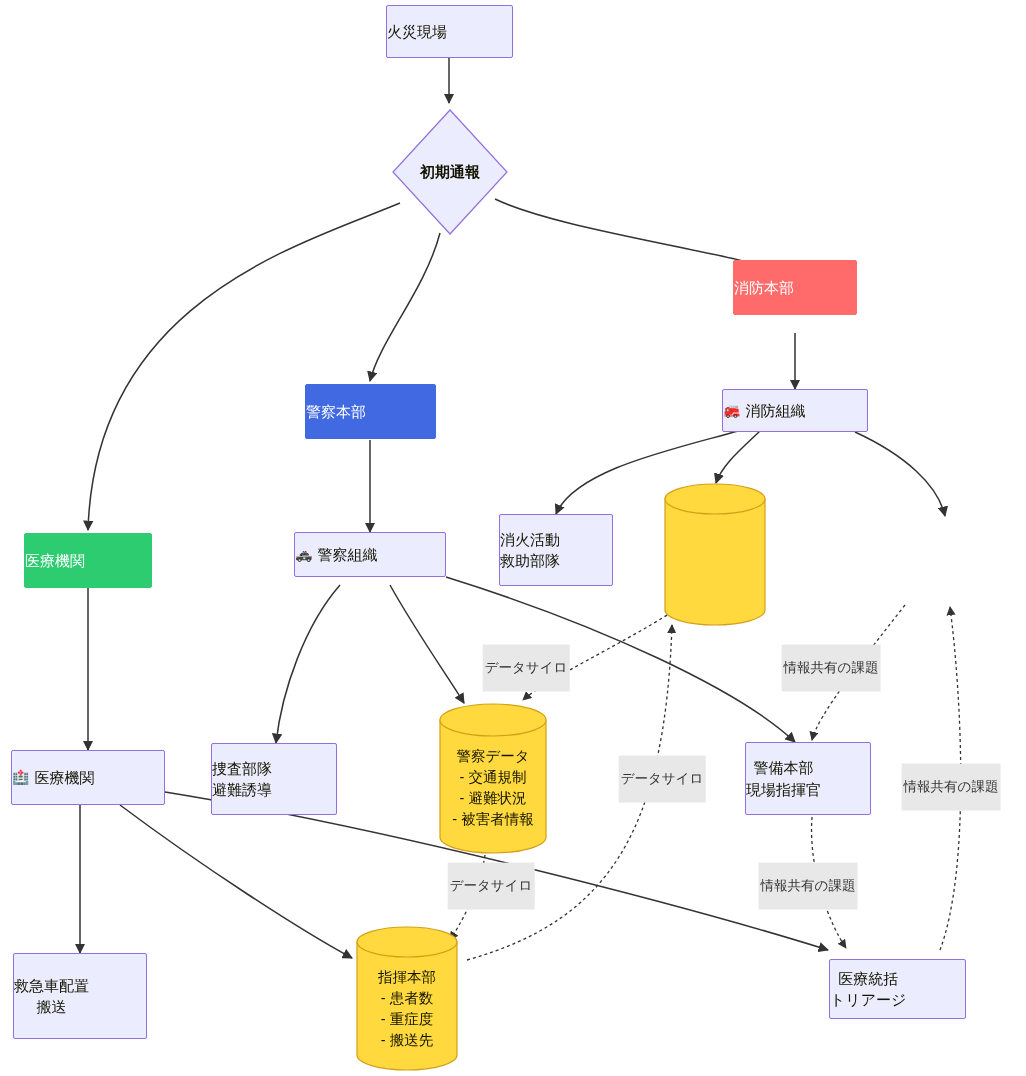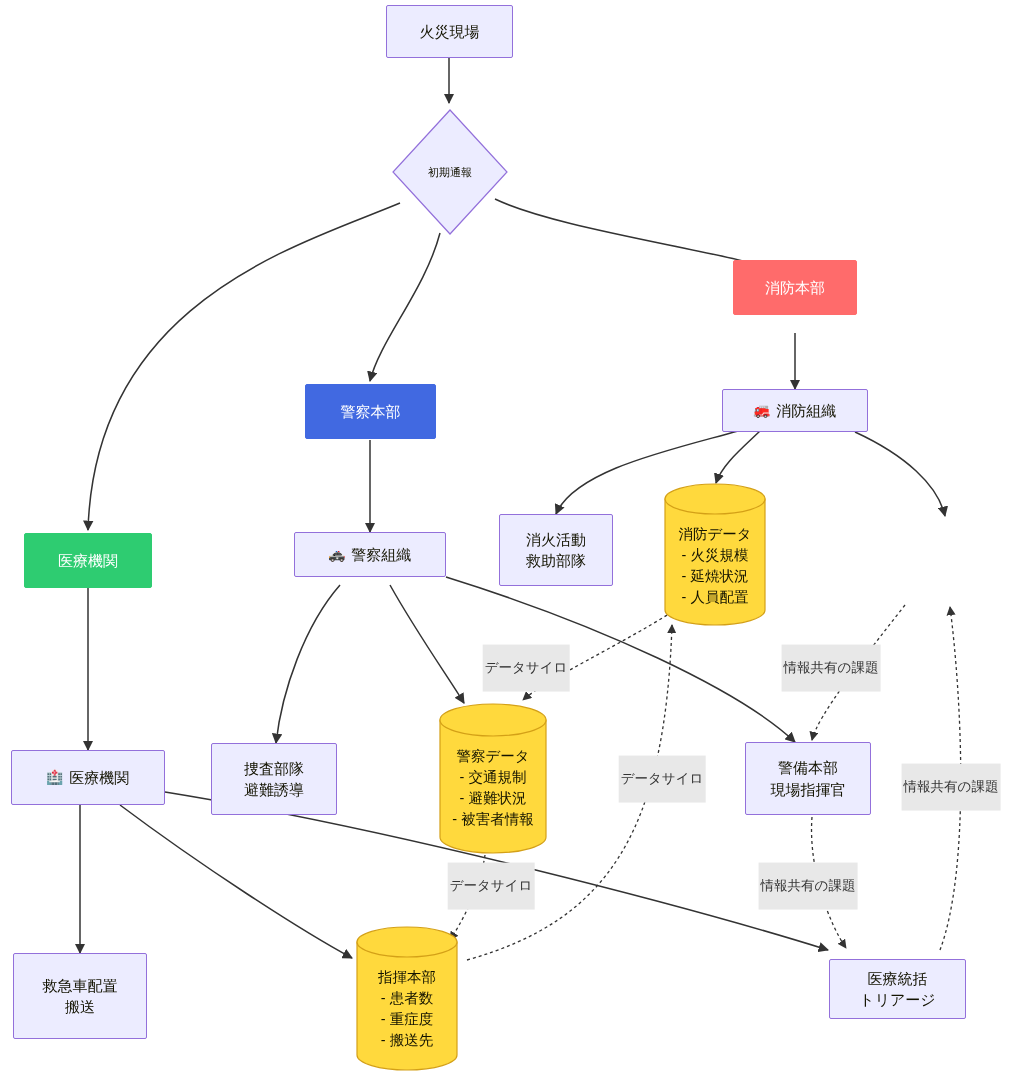--- a/index.html
+++ b/index.html
@@ -29,21 +29,20 @@
     left: 0;
     top: 0;
     width: 1026px;
     height: 1076px;
   }
   .node {
     position: absolute;
     box-sizing: border-box;
     display: flex;
     align-items: center;
-    justify-content: center;
     text-align: center;
     font-size: 15px;
     line-height: 1.42;
     color: #131300;
     white-space: pre-line;
   }
   .node.rect {
     background: #ECECFF;
     border: 1px solid #9370DB;
     border-radius: 2px;
@@ -71,22 +70,23 @@
     left: 0;
     top: 0;
   }
   .diamond-label {
     position: absolute;
     left: 0; top: 0;
     width: 100%; height: 100%;
     display: flex;
     align-items: center;
     justify-content: center;
-    font-size: 11px;
+    font-size: 15px;
     color: #131300;
+    font-weight: bold;
   }
   .cyl-wrap {
     position: absolute;
   }
   .cyl-wrap svg {
     position: absolute;
     left: 0; top: 0;
   }
   .cyl-label {
     position: absolute;
@@ -244,24 +244,20 @@
     <div class="node rect" style="left:814px; top:959px; width:137px; height:60px;margin-left:15px;">
       <span>医療統括
 トリアージ</span>
     </div>
 
     <div class="cyl-wrap" style="left:663px; top:482px; width:104px; height:145px;">
       <svg width="104" height="145" viewBox="0 0 104 145" xmlns="http://www.w3.org/2000/svg">
         <path d="M2,17 L2,128 A50,15 0 0 0 102,128 L102,17 Z" fill="#FFD93D" stroke="#d4a017" stroke-width="1.2"></path>
         <ellipse cx="52" cy="17" rx="50" ry="15" fill="#FFD93D" stroke="#d4a017" stroke-width="1.2"></ellipse>
       </svg>
-      <div class="cyl-label" style="top:42px;">消防データ
-- 火災規模
-- 延焼状況
-- 人員配置</div>
     </div>
 
     <div class="cyl-wrap" style="left:438px; top:702px; width:110px; height:153px;">
       <svg width="110" height="153" viewBox="0 0 110 153" xmlns="http://www.w3.org/2000/svg">
         <path d="M2,18 L2,135 A53,16 0 0 0 108,135 L108,18 Z" fill="#FFD93D" stroke="#d4a017" stroke-width="1.2"></path>
         <ellipse cx="55" cy="18" rx="53" ry="16" fill="#FFD93D" stroke="#d4a017" stroke-width="1.2"></ellipse>
       </svg>
       <div class="cyl-label" style="top:44px;">警察データ
 - 交通規制
 - 避難状況

